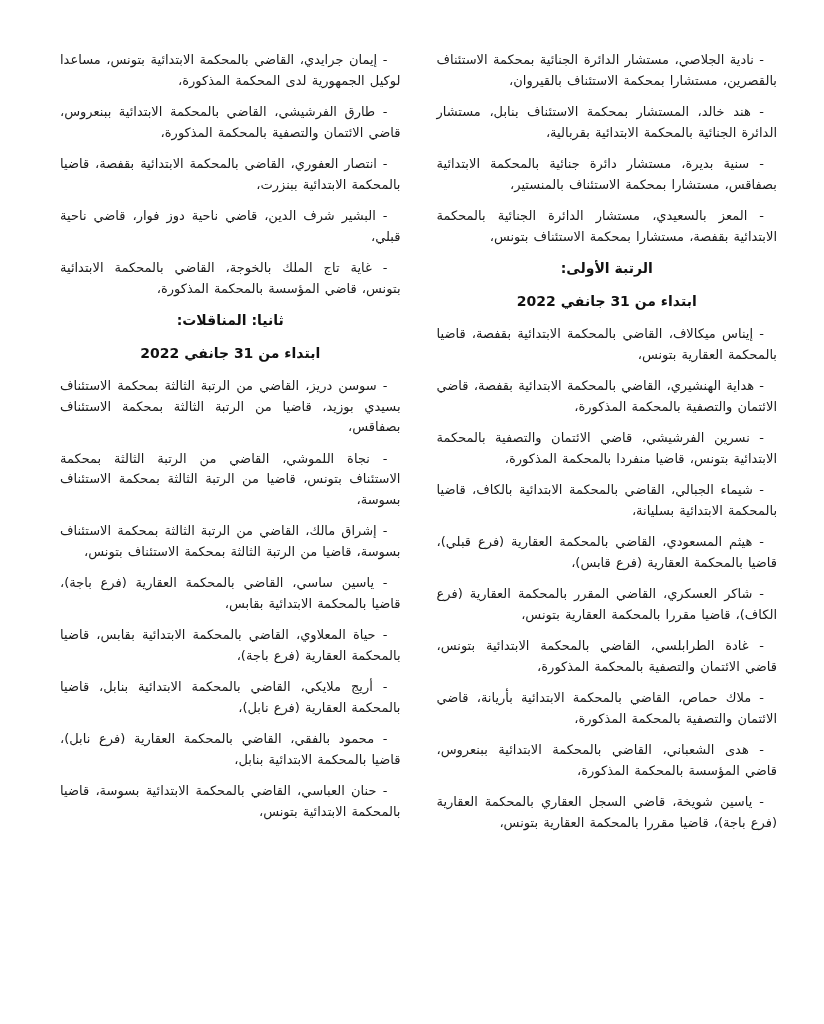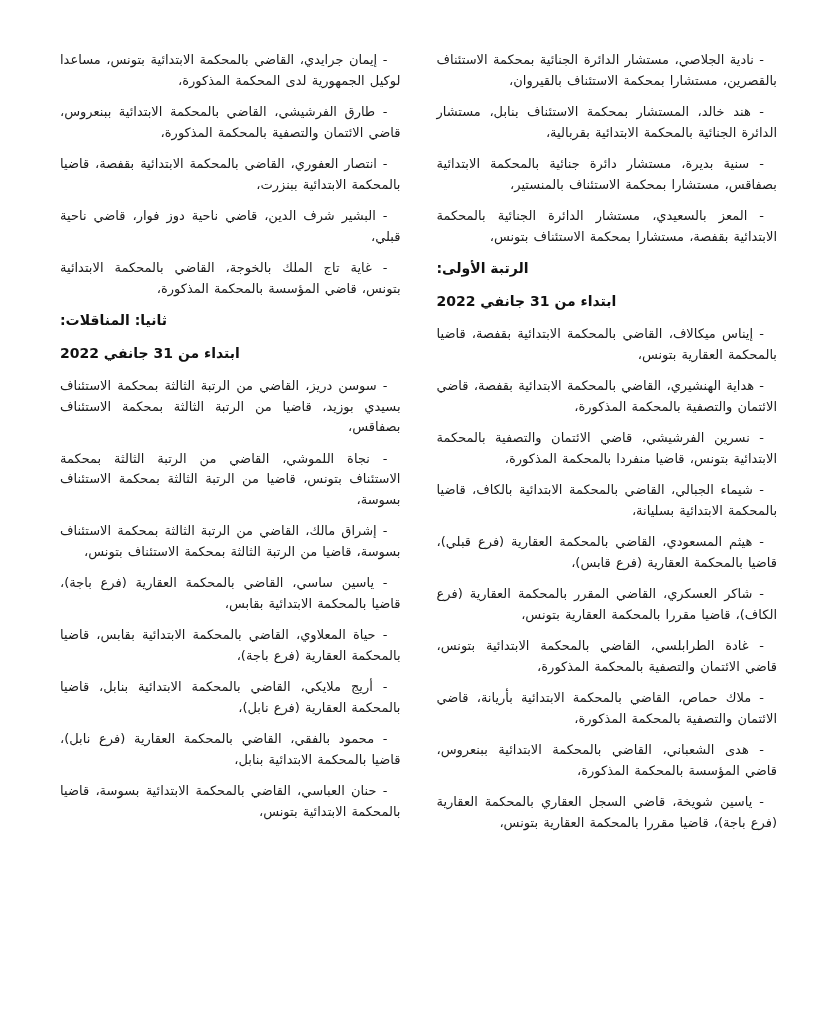--- a/index.html
+++ b/index.html
@@ -39,21 +39,21 @@
     text-justify: inter-word;
     text-indent: 13px;
     word-spacing: 1px;
     color: #1b1b1b;
   }
   p.heading {
     margin: 3px 0 12px 0;
     font-size: 14px;
     font-weight: bold;
     line-height: 21px;
-    text-align: left;
+    text-align: center;
     text-indent: 0;
     color: #111111;
   }
 </style>
 </head>
 <body>
 
 <div class="page">
   <div class="cols">
     <div class="col">

